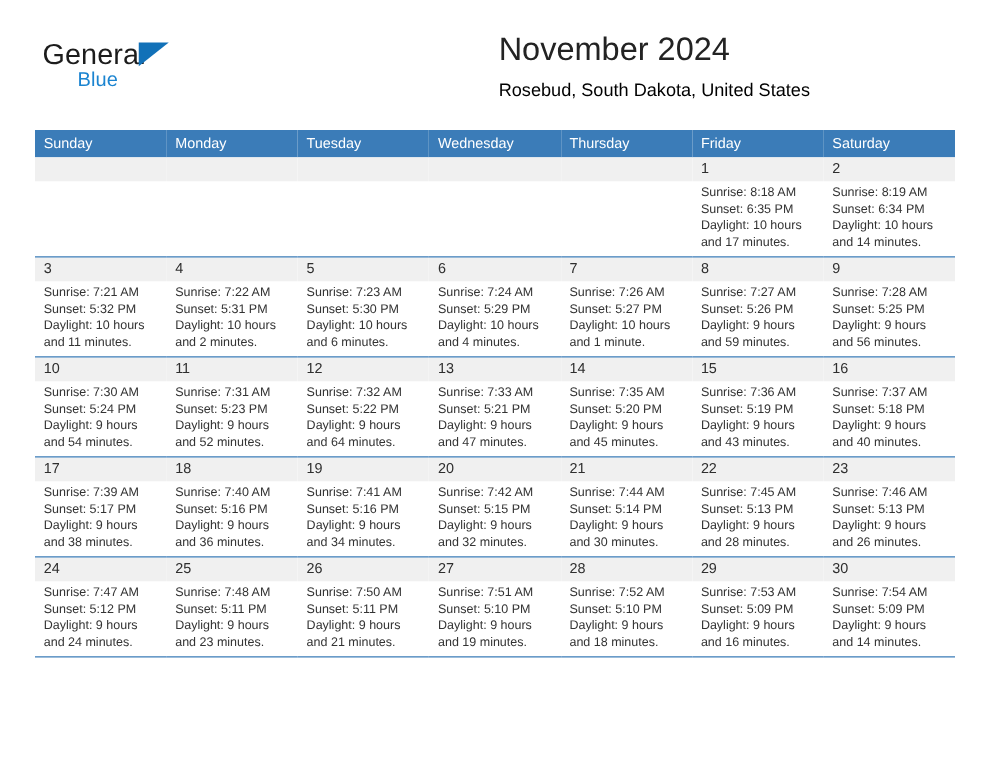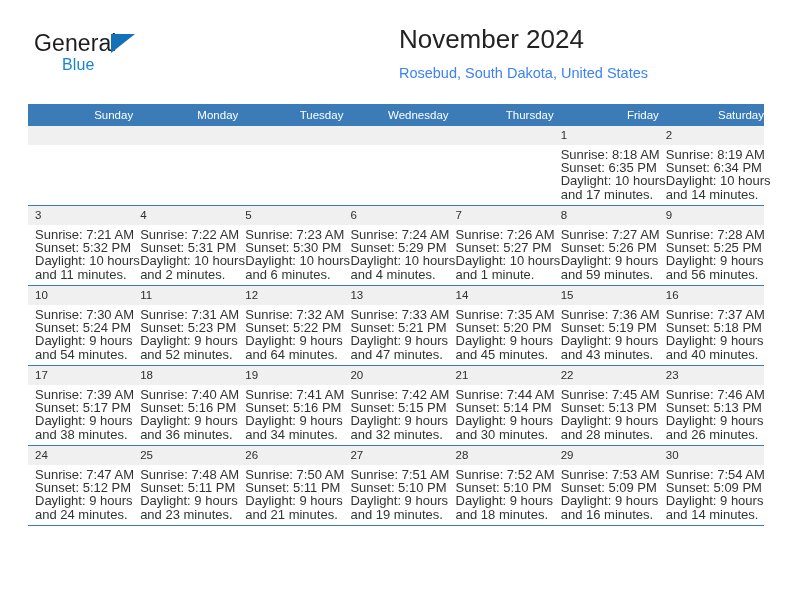--- a/index.html
+++ b/index.html
@@ -74,41 +74,41 @@
     font-size: 26px;
     line-height: 34px;
     color: #232323;
     font-weight: normal;
     margin: 0;
     white-space: nowrap;
   }
   .cal-subtitle {
     font-size: 14.5px;
     line-height: 22px;
-    color: #3b82f6;
+    color: #000000;
     margin: 6px 0 0 0;
     font-weight: normal;
     white-space: nowrap;
   }
 
   
   .calendar {
     position: absolute;
     left: 28px;
     top: 104px;
     width: 736px;
     border-collapse: collapse;
     table-layout: fixed;
   }
   .calendar th {
     background: #3b7cb8;
     color: #ffffff;
     font-size: 11.5px;
     font-weight: normal;
-    text-align: right;
+    text-align: left;
     padding: 5px 0 5px 7px;
     height: 11px;
     border: none;
   }
   .calendar td {
     vertical-align: top;
     padding: 0;
     border: none;
     width: 105.14px;
     height: 79px;
@@ -128,21 +128,21 @@
     color: #2e2e2e;
     padding: 2px 0 2px 7px;
     height: 15px;
   }
   .cell-empty .daynum {
     background: #f0f0f0;
     color: transparent;
   }
   .details {
     padding: 3px 5px 0 7px;
-    font-size: 13px;
+    font-size: 10px;
     line-height: 13.2px;
     color: #333333;
   }
   .details .line {
     white-space: nowrap;
   }
 </style>
 </head>
 <body>
 

